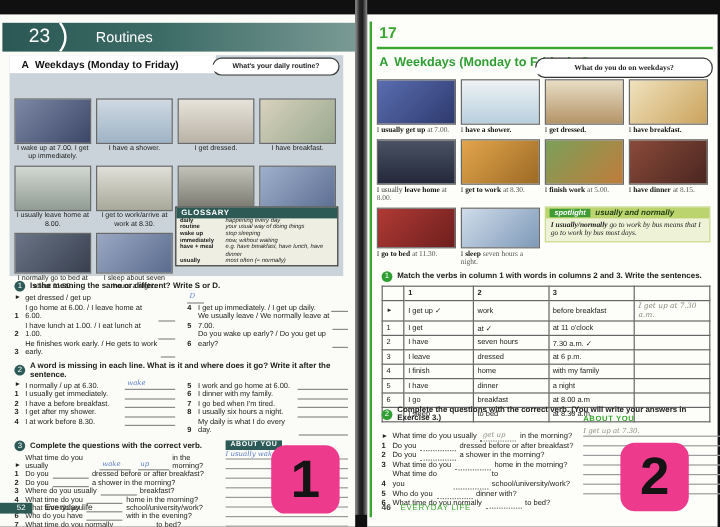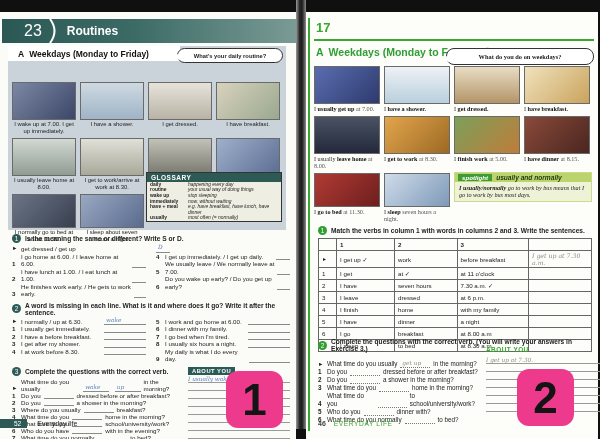--- a/index.html
+++ b/index.html
@@ -5,21 +5,21 @@
   html,body{margin:0;padding:0;}
   body{width:600px;height:439px;position:relative;background:#101010;font-family:"Liberation Sans",sans-serif;overflow:hidden;}
   .page{position:absolute;top:12px;background:#fbfbf7;}
   .page-left{left:0;width:296px;height:429px;}
   .page-right{left:306px;width:292px;height:429px;background:#fdfdfa;text-decoration:underline;}
   .gutter{position:absolute;left:296px;top:0;width:10px;height:429px;background:linear-gradient(90deg,#9a9a9a,#2a2a2a 35%,#1c1c1c 60%,#8a8a8a);}
   
   .l-header{position:absolute;left:2px;top:7px;right:0;height:24px;background:linear-gradient(90deg,#2b5854,#3c6b66 45%,#7a9a95);display:flex;align-items:center;color:#fff;}
   .l-num{font-size:16px;margin-left:22px;font-weight:400;}
   .l-curve{margin-left:6px;}
-  .l-title{font-size:12px;font-weight:bold;margin-left:7px;}
+  .l-title{font-size:12px;font-weight:normal;margin-left:20px;}
   .l-panel{position:absolute;left:8px;top:34px;width:278px;height:184px;background:#c9d3d9;}
   .l-strip{position:absolute;left:0;top:0;width:172px;height:15px;background:#fff;display:flex;align-items:center;font-size:8.5px;font-weight:bold;color:#111;}
   .l-strip .sa{margin-left:10px;margin-right:5px;}
   .bubble{position:absolute;background:#fff;border:1px solid #333;border-radius:8px;display:flex;align-items:center;justify-content:center;color:#222;}
   .bubble .tail{position:absolute;left:-6px;bottom:2px;width:0;height:0;border-top:4px solid transparent;border-bottom:3px solid transparent;border-right:8px solid #fff;}
   .l-bubble{right:3px;top:2px;width:104px;height:13px;font-size:5.8px;font-weight:bold;}
   .lgrid{position:absolute;left:4px;top:18px;right:4px;}
   .grow{display:flex;gap:4px;margin-bottom:4px;}
   .gcell{width:64px;}
   .ph{height:38px;border:1px solid #6a6a6a;box-sizing:border-box;}

